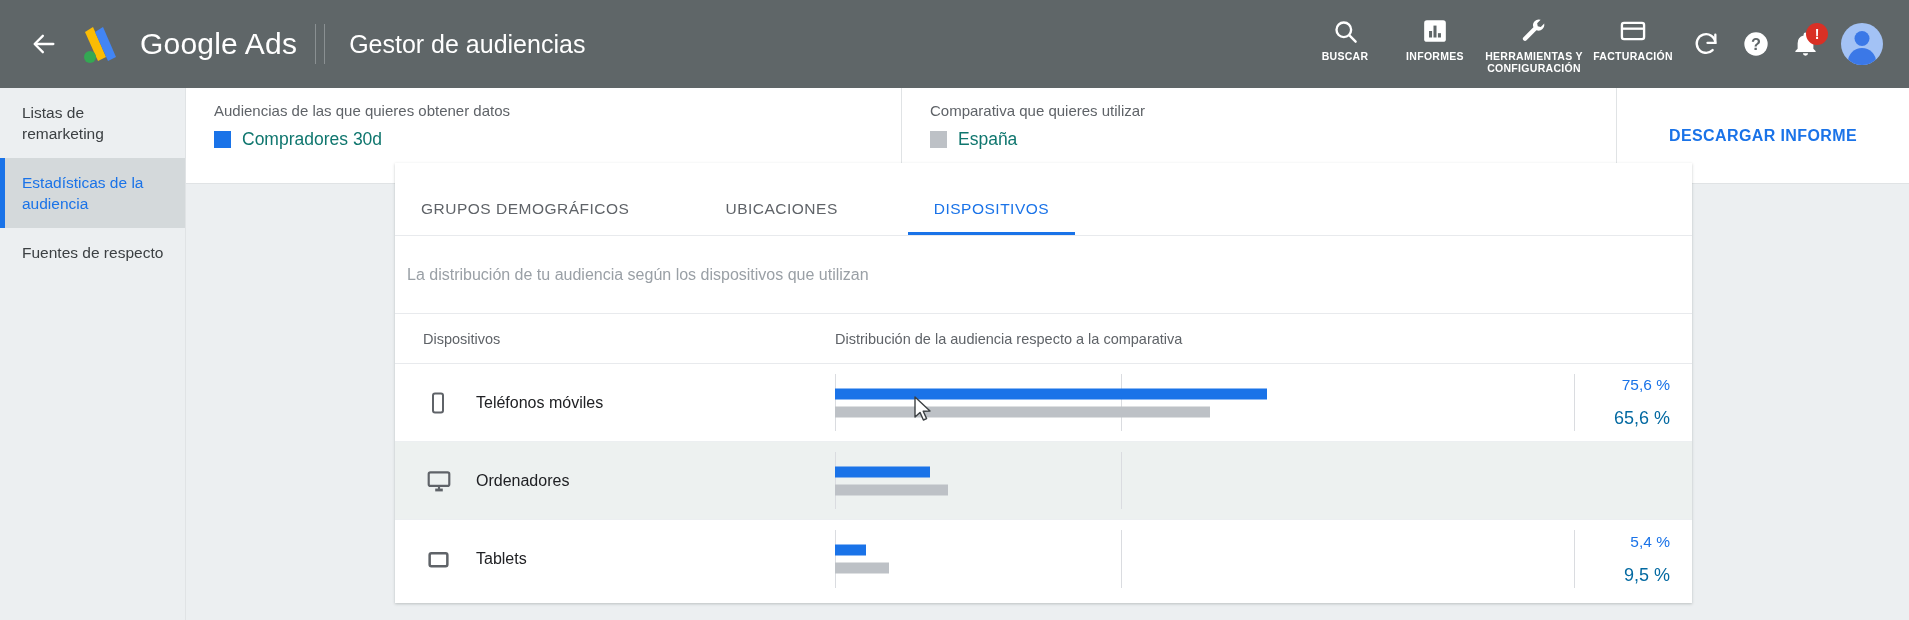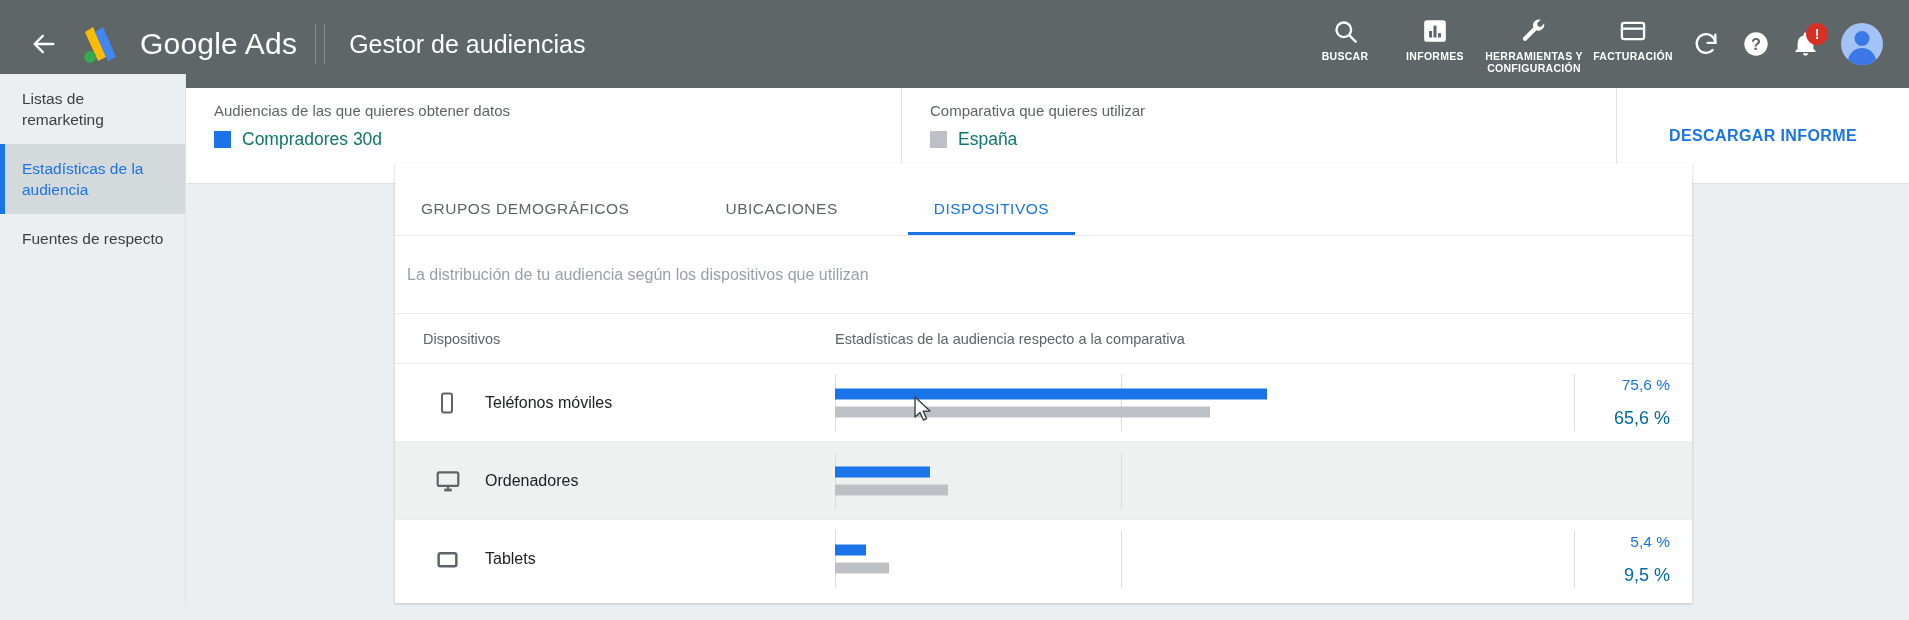--- a/index.html
+++ b/index.html
@@ -71,21 +71,21 @@
     background: #3b78e7; transform: translateX(-50%);
   }
   .avatar::after {
     content: ''; position: absolute; left: 50%; top: 25px;
     width: 28px; height: 22px; border-radius: 14px 14px 0 0;
     background: #3b78e7; transform: translateX(-50%);
   }
 
   
   .sidebar {
-    position: absolute; left: 0; top: 74px;
+    position: absolute; left: 0; top: 88px;
     width: 186px; height: 532px;
     background: #eceff1;
     border-right: 1px solid #e0e3e5;
   }
   .side-item {
     padding: 14px 18px 14px 22px;
     font-size: 15.5px; line-height: 21px;
     color: #3c4043; cursor: pointer; position: relative;
   }
   .side-item.active {
@@ -160,21 +160,21 @@
   .th-dist { }
 
   .row {
     height: 78px; display: flex; align-items: stretch;
     border-bottom: 1px solid #eceff1; position: relative;
   }
   .row:last-child { border-bottom: none; }
   .row.hover { background: #edf1f0; }
   .row-device {
     width: 440px; display: flex; align-items: center;
-    padding-left: 40px;
+    padding-left: 31px;
   }
   .dev-icon { width: 44px; display: flex; align-items: center; }
   .dev-name { font-size: 16px; color: #202124; margin-left: 6px; }
   .row-chart { position: relative; flex: 1 1 auto; }
   .axis-line {
     position: absolute; top: 10px; bottom: 10px; width: 1px;
     background: #dadce0;
   }
   .axis-start { left: 0; }
   .axis-mid { left: 286px; }
@@ -340,21 +340,21 @@
     </div>
     <div class="tab active" style="margin-left:44px">
       <span>DISPOSITIVOS</span>
     </div>
   </div>
 
   <div class="card-desc">La distribución de tu audiencia según los dispositivos que utilizan</div>
 
   <div class="table-head">
     <div class="th-device">Dispositivos</div>
-    <div class="th-dist">Estadísticas de la audiencia respecto a la comparativa</div>
+    <div class="th-dist">Distribución de la audiencia respecto a la comparativa</div>
   </div>
 
   <div class="row">
     <div class="row-device">
       <span class="dev-icon">
         <svg width="24" height="24" viewBox="0 0 24 24" fill="none" stroke="#5f6368" stroke-width="2">
           <rect x="7" y="2.5" width="10" height="19" rx="2"></rect>
         </svg>
       </span>
       <span class="dev-name">Teléfonos móviles</span>

